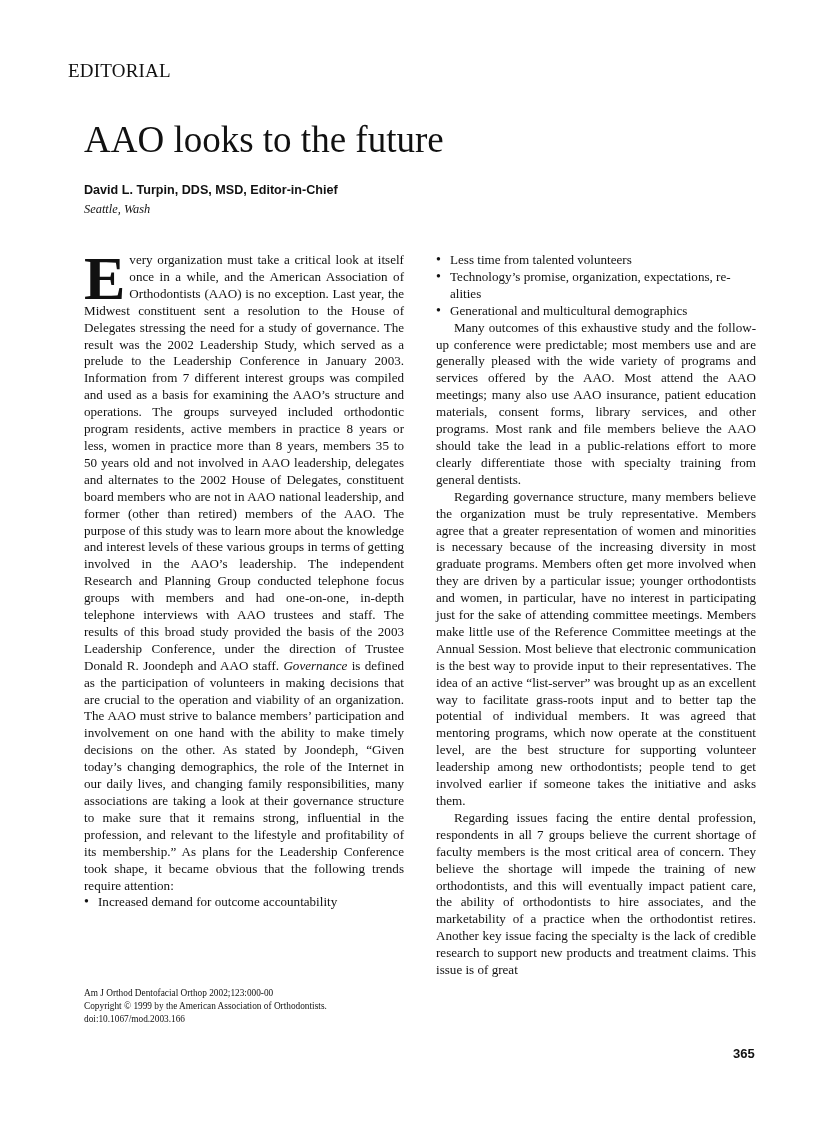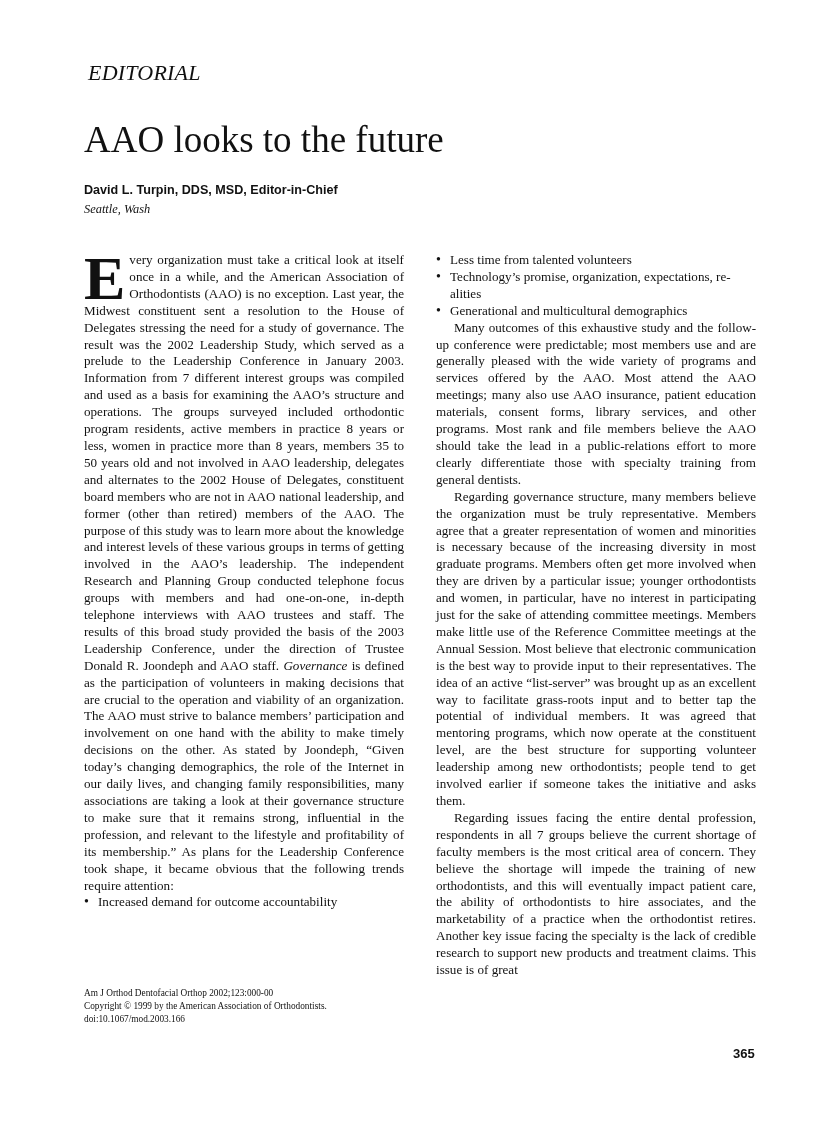--- a/index.html
+++ b/index.html
@@ -1,22 +1,22 @@
 <!DOCTYPE html>
 <html><head>
 <meta charset="utf-8">
 <style>
   html, body { margin: 0; padding: 0; background: #ffffff; }
   body { width: 838px; height: 1122px; position: relative; overflow: hidden; color: #111; }
   .serif { font-family: "Liberation Serif", "DejaVu Serif", serif; }
   .sans { font-family: "Liberation Sans", "DejaVu Sans", sans-serif; }
 
   .section-label {
-    position: absolute; left: 88px; top: 60px;
-    font-size: 22px; letter-spacing: 0.2px; font-style: italic;
+    position: absolute; left: 68px; top: 60px;
+    font-size: 19px; letter-spacing: 0.2px;
   }
   .title {
     position: absolute; left: 84px; top: 120px;
     font-size: 37px; font-weight: normal; margin: 0; line-height: 1.1;
   }
   .author {
     position: absolute; left: 84px; top: 183px;
     font-size: 12.6px; font-weight: bold;
   }
   .affil {

